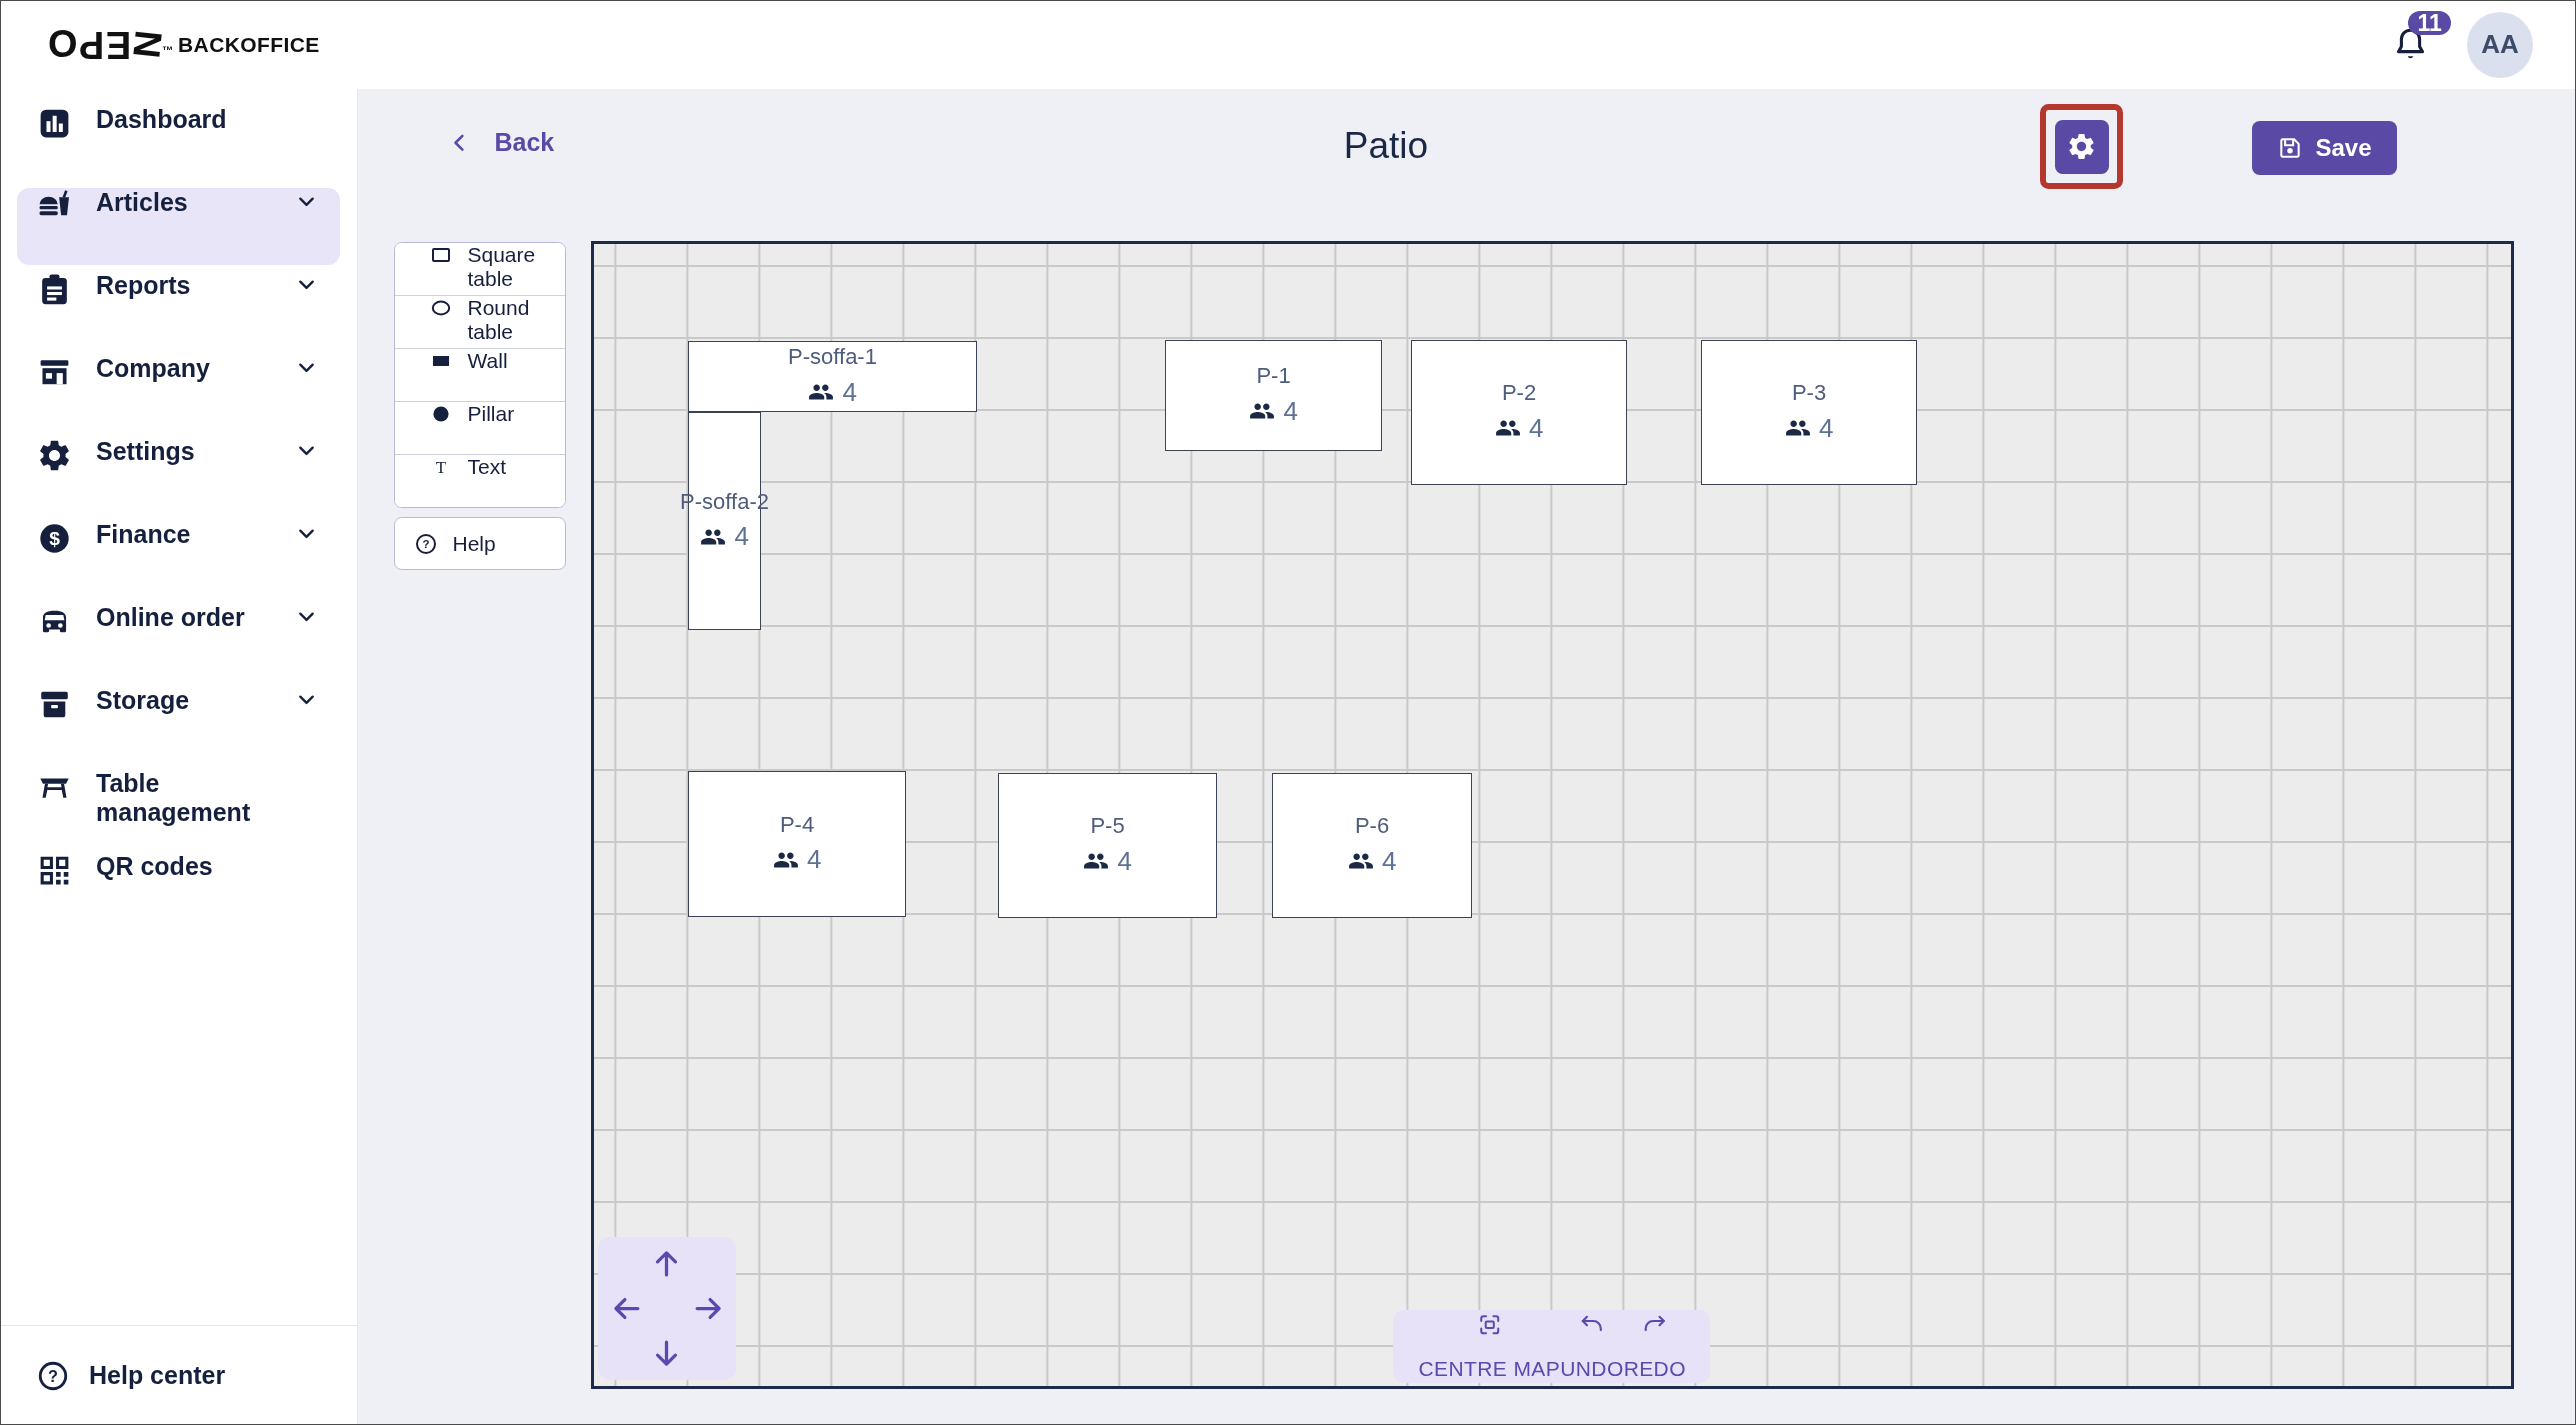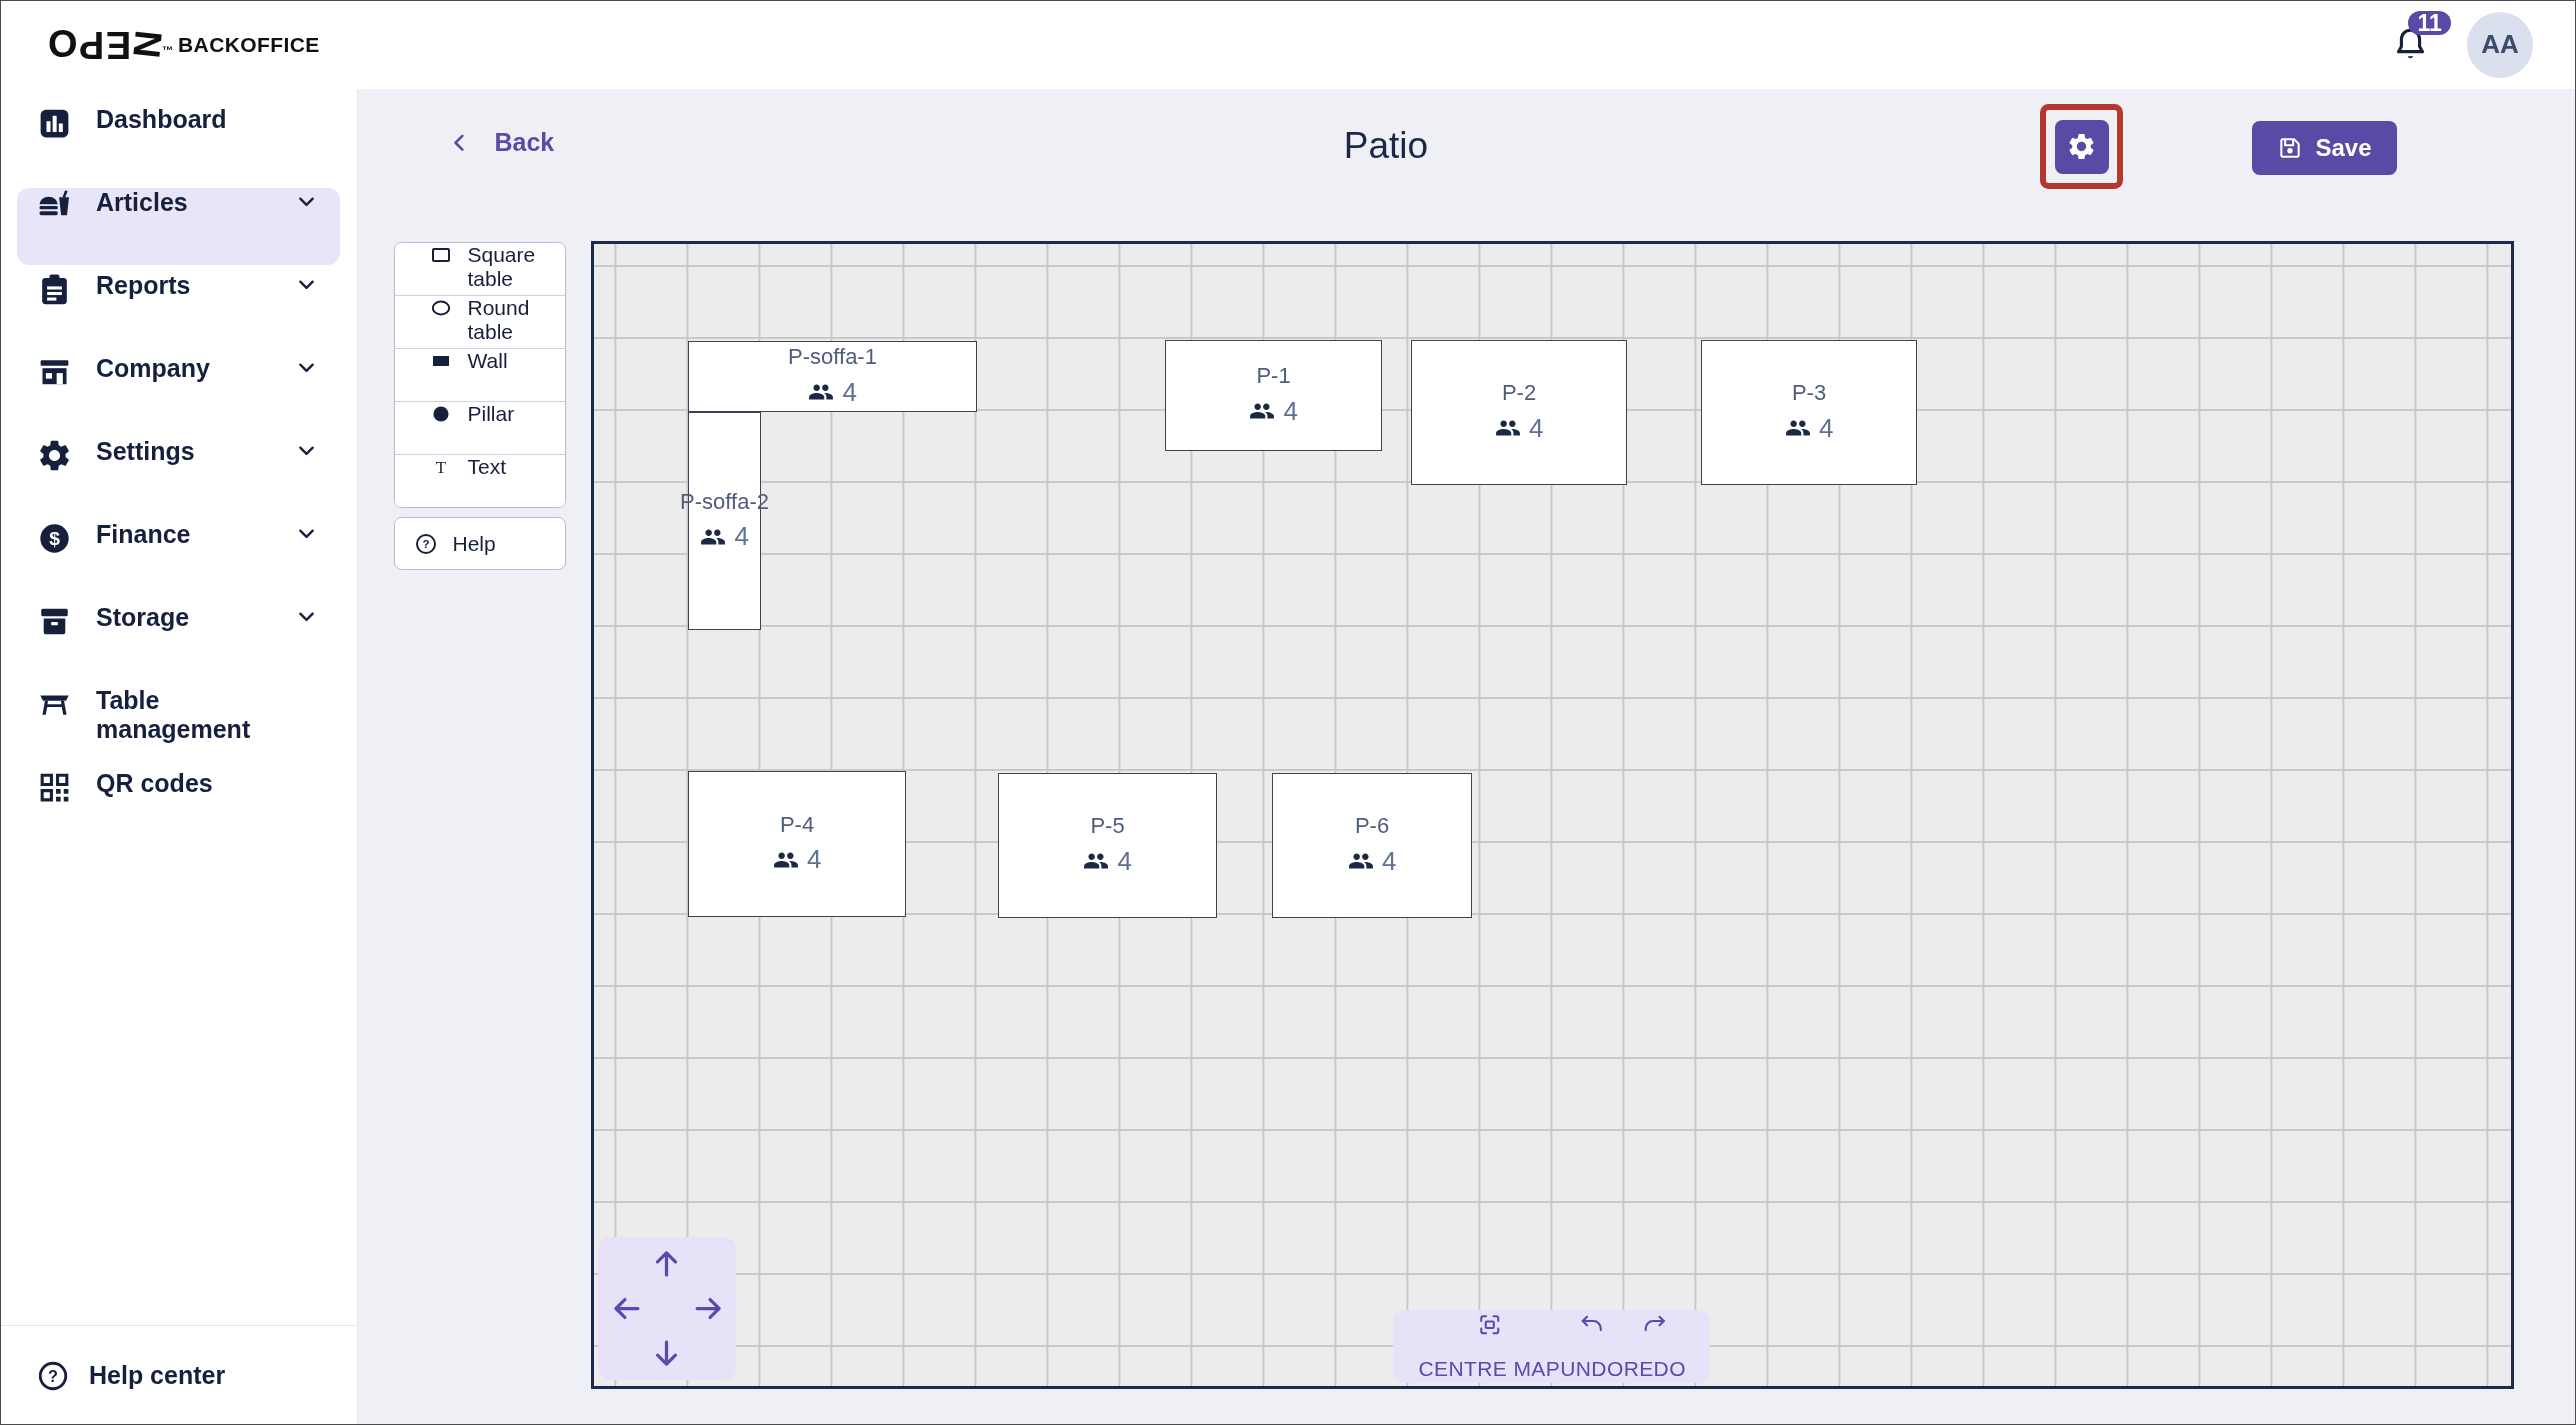--- a/index.html
+++ b/index.html
@@ -187,20 +187,36 @@
           </span>
   </div>
         <div class="nav-item">
     <span class="icon nav-icon">
             <svg viewBox="0 0 24 24" xmlns="http://www.w3.org/2000/svg">
               <circle cx="12" cy="12" r="9.2" fill="currentColor"></circle>
               <text x="12" y="16.4" text-anchor="middle" font-size="12.5" font-weight="bold" fill="#fff" font-family="Liberation Sans, sans-serif">$</text>
             </svg>
           </span>
     <span class="nav-label">Finance</span>
+    <span class="icon chev">
+            <svg viewBox="0 0 24 24" xmlns="http://www.w3.org/2000/svg">
+              <path d="M6.5 9.5 12 15l5.5-5.5" fill="none" stroke="currentColor" stroke-width="2.1" stroke-linecap="round" stroke-linejoin="round"></path>
+            </svg>
+          </span>
+  </div>
+        <div class="nav-item">
+    <span class="icon nav-icon">
+            <svg viewBox="0 0 24 24" xmlns="http://www.w3.org/2000/svg">
+              <path d="M4.5 18V9.5C4.5 6.5 7 5 12 5s7.5 1.5 7.5 4.5V18a1 1 0 0 1-1 1h-2a1 1 0 0 1-1-1v-.8h-7v.8a1 1 0 0 1-1 1h-2a1 1 0 0 1-1-1z" fill="currentColor"></path>
+              <path d="M6.3 7.8h11.4l.7 3.4H5.6z" fill="#fff"></path>
+              <circle cx="8.2" cy="14.6" r="1.5" fill="#fff"></circle>
+              <circle cx="15.8" cy="14.6" r="1.5" fill="#fff"></circle>
+            </svg>
+          </span>
+    <span class="nav-label">Online order</span>
     <span class="icon chev">
             <svg viewBox="0 0 24 24" xmlns="http://www.w3.org/2000/svg">
               <path d="M6.5 9.5 12 15l5.5-5.5" fill="none" stroke="currentColor" stroke-width="2.1" stroke-linecap="round" stroke-linejoin="round"></path>
             </svg>
           </span>
   </div>
         <div class="nav-item">
     <span class="icon nav-icon">
             <svg viewBox="0 0 24 24" xmlns="http://www.w3.org/2000/svg">
               <rect x="3.4" y="3.8" width="17.2" height="4.8" rx="1" fill="currentColor"></rect>

